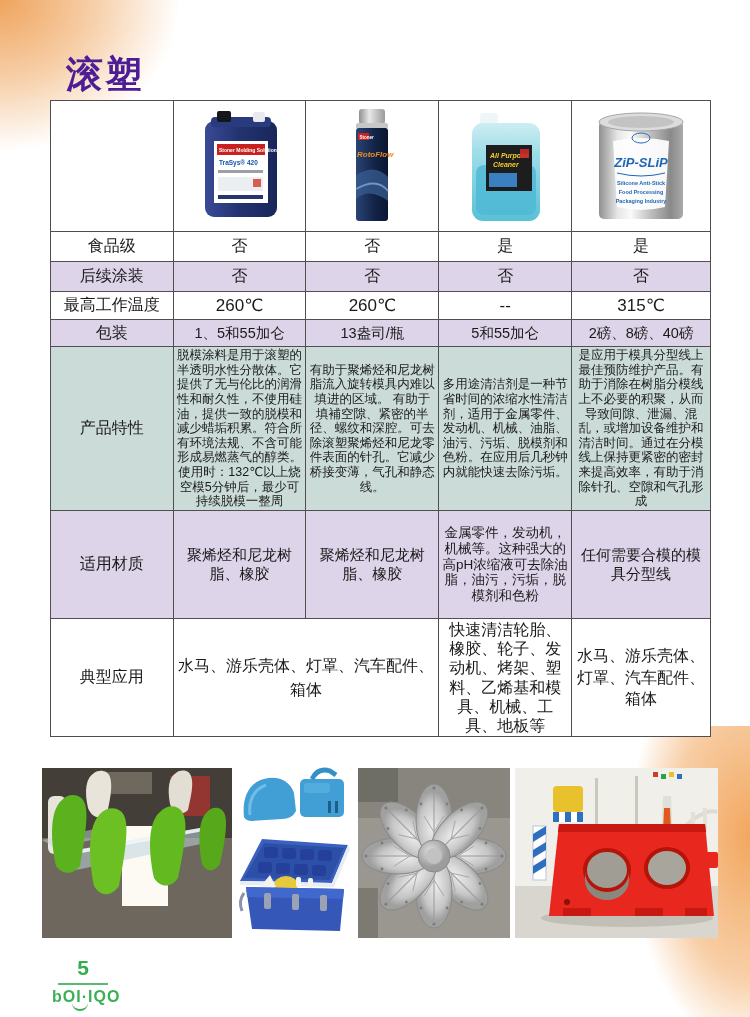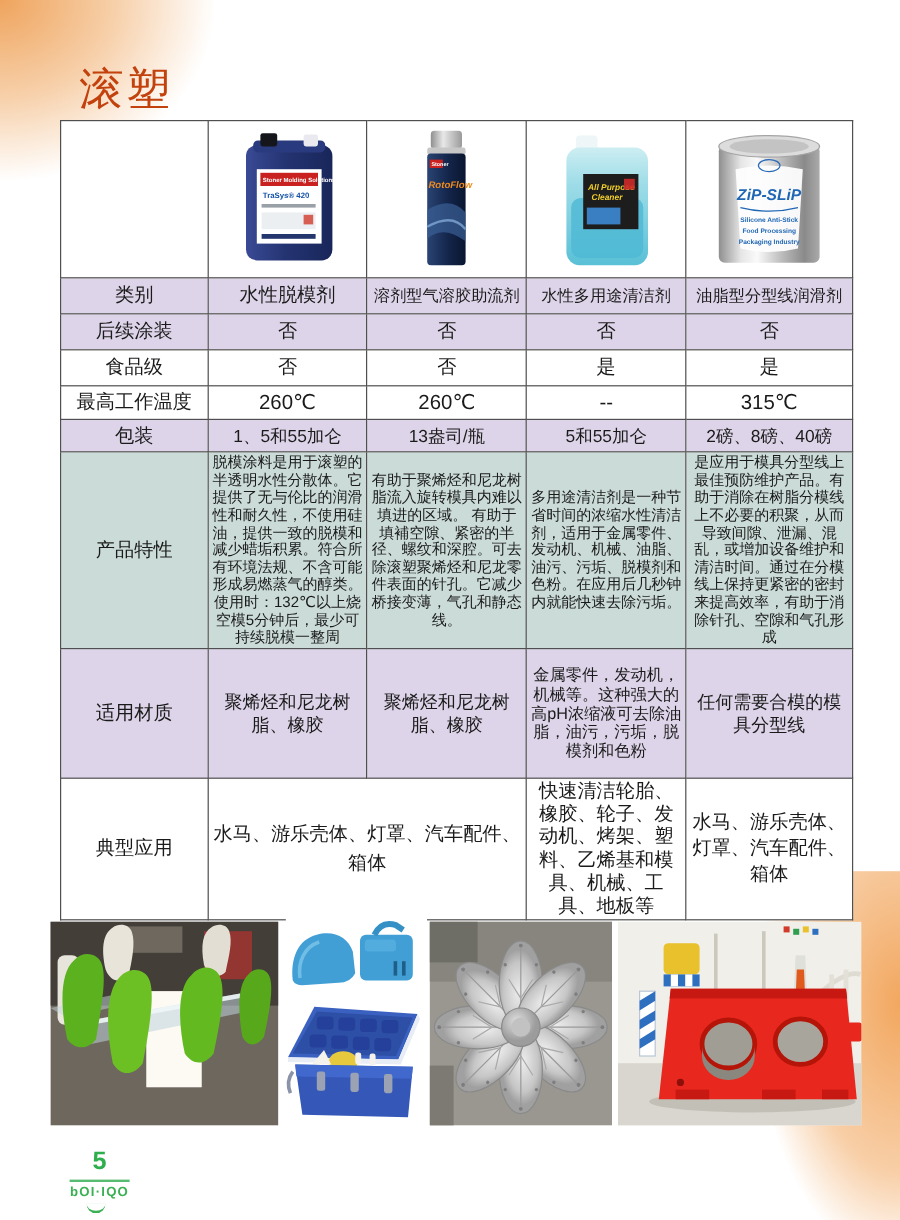--- a/index.html
+++ b/index.html
@@ -3,21 +3,21 @@
 <meta charset="utf-8">
 <style>
   html,body{margin:0;padding:0;background:#fff;}
   .page{position:relative;width:750px;height:1017px;background:#ffffff;overflow:hidden;
         font-family:"Liberation Sans","DejaVu Sans",sans-serif;color:#1a1a1a;}
   
   .corner-tl{position:absolute;left:0;top:0;width:250px;height:210px;
     background:radial-gradient(ellipse 250px 210px at 0% 0%, #efa45d 0%, rgba(240,168,98,.55) 38%, rgba(255,255,255,0) 72%);}
   .band-right{position:absolute;right:0;top:726px;width:150px;height:291px;
     background:radial-gradient(ellipse 150px 270px at 100% 38%, #f2a75f 0%, rgba(242,167,95,.55) 52%, rgba(255,255,255,0) 80%);}
-  .page-title{position:absolute;left:66px;top:50px;font-size:37px;font-weight:normal;color:#c2410c;letter-spacing:2px;}
+  .page-title{position:absolute;left:66px;top:50px;font-size:37px;font-weight:bold;color:#4c1d95;letter-spacing:2px;}
   
   table.spec{position:absolute;left:50px;top:100px;width:661px;border-collapse:collapse;table-layout:fixed;background:#fff;}
   table.spec td{border:1px solid #4f4f4f;text-align:center;vertical-align:middle;padding:1px 3px;overflow:hidden;}
   .c-label{width:121px;}
   .c1{width:131px;}.c2{width:131px;}.c3{width:131px;}.c4{width:137px;}
   .row-label{font-size:16px;}
   .lavender{background:#ddd4e9;}
   .celadon{background:#cbdcd8;}
   .model-cell{font-size:19px;letter-spacing:1px;}
   .cat1{font-size:16px;}
@@ -32,21 +32,21 @@
   .apps-small{font-size:16px;line-height:1.2;text-align:left;vertical-align:top;padding:3px 4px;}
   .apps-m520{font-size:16px;line-height:1.35;text-align:left;vertical-align:top;padding:4px 5px;}
   .imgcell{height:128px;vertical-align:middle;}
   .imgwrap{display:flex;align-items:center;justify-content:center;height:126px;}
   
   .photo{position:absolute;display:block;}
   
   .page-num{position:absolute;left:60px;top:956px;width:46px;text-align:center;color:#2fae4e;font-size:21px;font-weight:bold;}
   .page-num-line{position:absolute;left:58px;top:983px;width:50px;border-top:2px solid #57bb72;}
   .footer-logo{position:absolute;left:52px;top:988px;width:62px;text-align:center;color:#3bb054;
-    font-size:11px;font-weight:bold;letter-spacing:1px;}
+    font-size:16px;font-weight:bold;letter-spacing:1px;}
   .logo-smile{position:absolute;left:72px;top:1003px;width:16px;height:6px;
     border-bottom:2px solid #3bb054;border-radius:0 0 12px 12px;}
 </style>
 </head>
 <body>
 
 <div class="page">
 
   <div class="corner-tl"></div>
   <div class="band-right"></div>
@@ -159,42 +159,35 @@
             <path d="M36,68 Q60,74 84,68" stroke="#1f66b5" stroke-width="1" fill="none"></path>
             <text x="60" y="80" text-anchor="middle" font-size="5.5" font-weight="bold" fill="#1f66b5">Silicone Anti-Stick</text>
             <text x="60" y="89" text-anchor="middle" font-size="5.5" font-weight="bold" fill="#1f66b5">Food Processing</text>
             <text x="60" y="98" text-anchor="middle" font-size="5.5" font-weight="bold" fill="#1f66b5">Packaging Industry</text>
           </svg>
         </div>
       </td>
     </tr>
 
 
+
     <tr style="height:30px;">
-      <td class="row-label lavender">类别</td>
-      <td class="cat1 lavender">水性脱模剂</td>
-      <td class="cat-small lavender">溶剂型气溶胶助流剂</td>
-      <td class="cat-small lavender">水性多用途清洁剂</td>
-      <td class="cat-small lavender">油脂型分型线润滑剂</td>
+      <td class="row-label">食品级</td>
+      <td class="yn">否</td>
+      <td class="yn">否</td>
+      <td class="yn">是</td>
+      <td class="yn">是</td>
     </tr>
 
     <tr style="height:30px;">
       <td class="row-label lavender">后续涂装</td>
       <td class="yn lavender">否</td>
       <td class="yn lavender">否</td>
       <td class="yn lavender">否</td>
       <td class="yn lavender">否</td>
-    </tr>
-
-    <tr style="height:30px;">
-      <td class="row-label">食品级</td>
-      <td class="yn">否</td>
-      <td class="yn">否</td>
-      <td class="yn">是</td>
-      <td class="yn">是</td>
     </tr>
 
     <tr style="height:28px;">
       <td class="row-label">最高工作温度</td>
       <td class="temp">260℃</td>
       <td class="temp">260℃</td>
       <td class="temp">--</td>
       <td class="temp">315℃</td>
     </tr>
 

